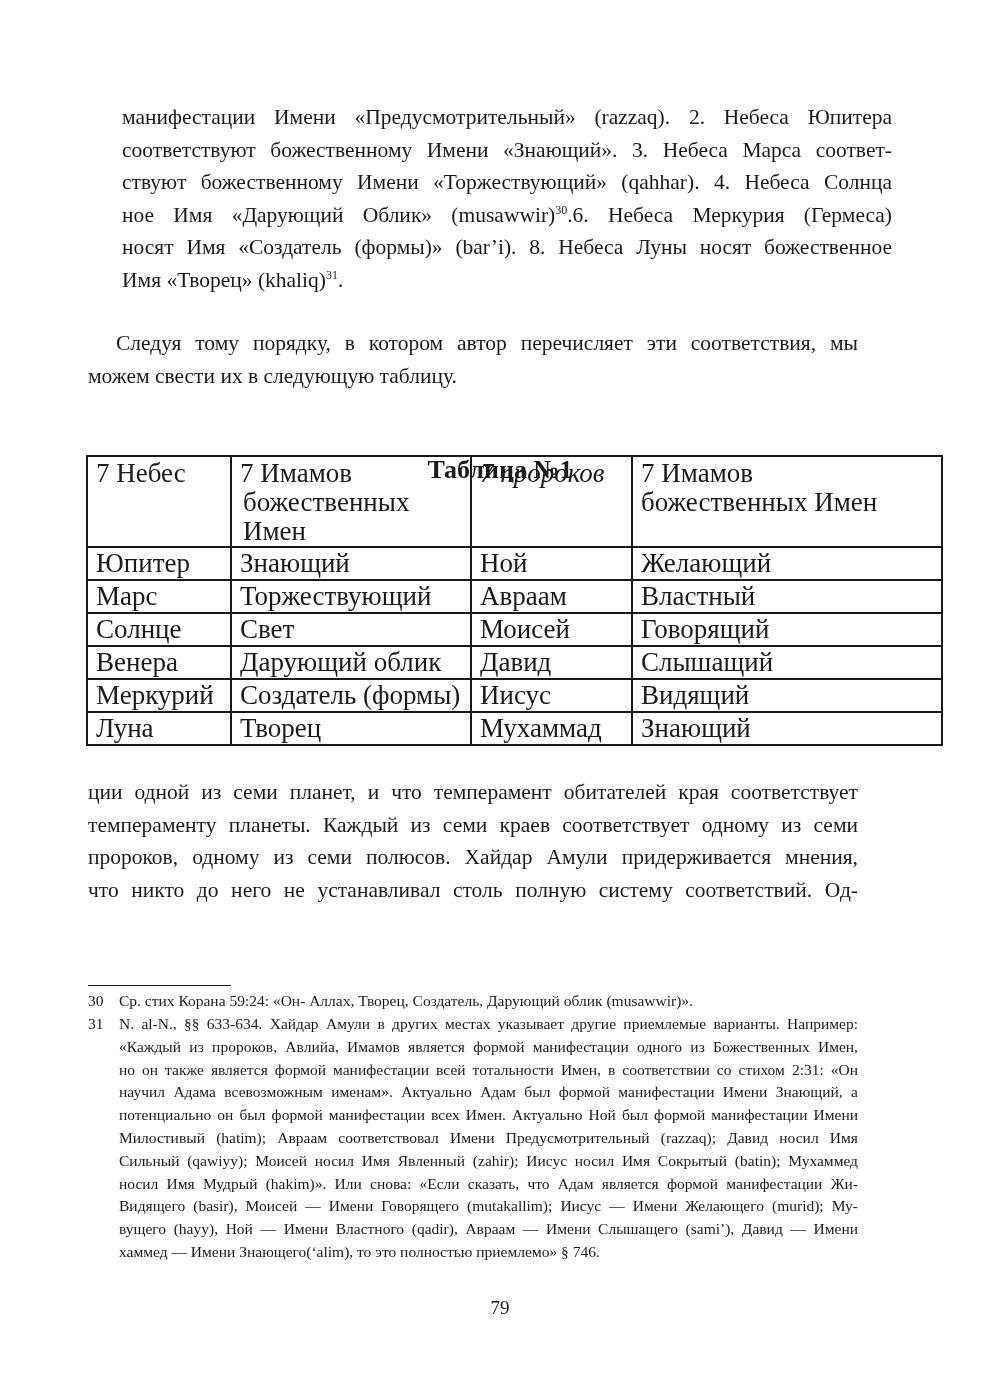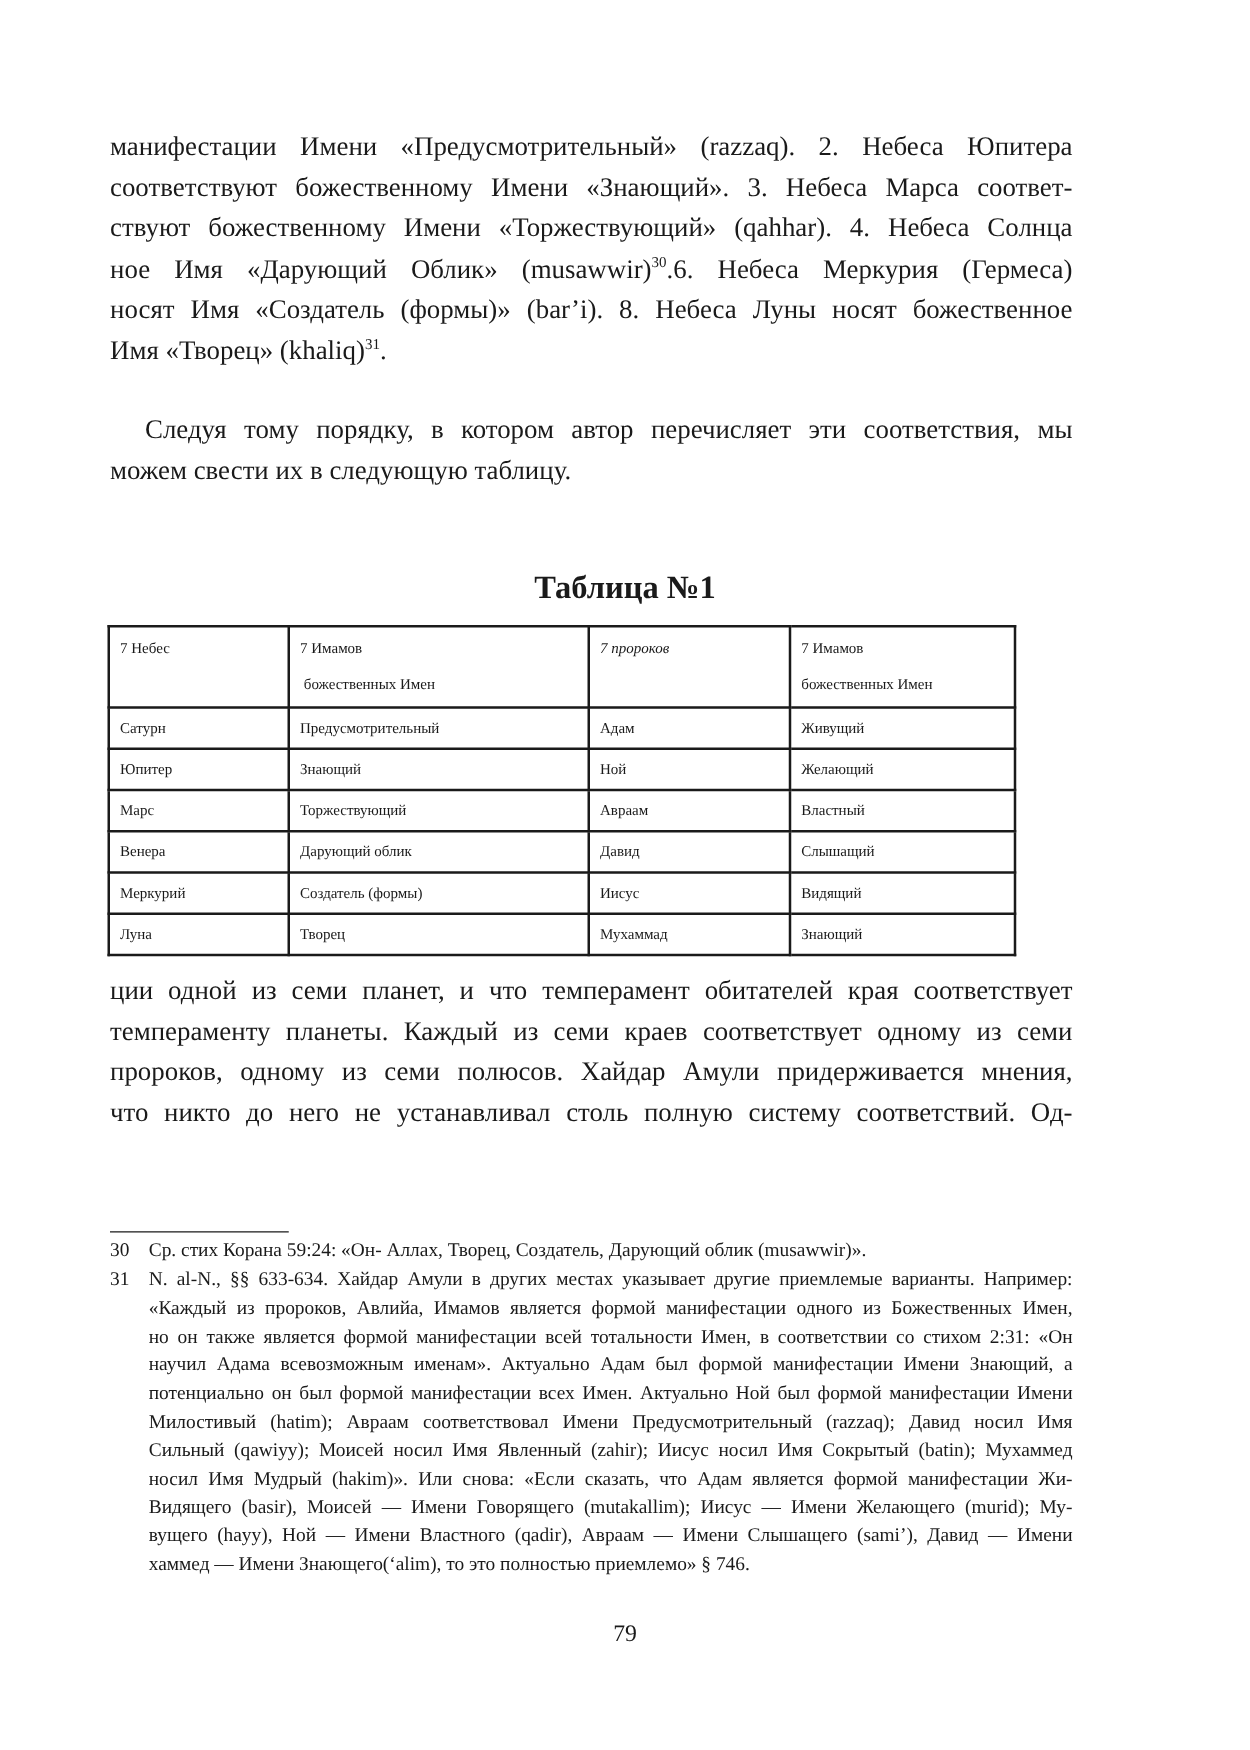--- a/index.html
+++ b/index.html
@@ -6,38 +6,38 @@
   body { width:1000px; height:1400px; background:#ffffff; position:relative; overflow:hidden;
          font-family:"Liberation Serif", "DejaVu Serif", serif; color:#1a1a1a; }
   .page { position:absolute; left:0; top:0; width:1000px; height:1400px; }
   .para { position:absolute; left:88px; width:770px; font-size:21.5px; line-height:32.6px; text-align:justify; margin:0; }
   .para .ln { display:block; text-align:justify; text-align-last:justify; white-space:nowrap; }
   .para .ln.last { text-align-last:left; }
   .indent { padding-left:28px; }
   sup { font-size:12px; line-height:0; vertical-align:super; }
   .tbl-title { position:absolute; left:0; width:1000px; top:423px; text-align:center; font-weight:bold;
                font-size:26px; font-family:"Liberation Serif", serif;margin-top:32px; }
-  table.t { position:absolute; left:86px; top:455px; width:727px; border-collapse:collapse; font-size:12px;margin-top:45px; }
+  table.t { position:absolute; left:86px; top:455px; width:857px; border-collapse:collapse; font-size:27px; }
   table.t td { border:2px solid #1a1a1a; padding:0 0 0 8px; vertical-align:top; height:31px; line-height:31px; }
   table.t tr.head td { height:61px; line-height:29px; padding-top:2px; }
   .c1 { width:134px; } .c2 { width:230px; } .c3 { width:151px;font-style:italic; } .c4 { width:auto; }
   .rule { position:absolute; left:88px; top:985px; width:143px; border-top:1.5px solid #1a1a1a; }
   .fn { position:absolute; left:88px; width:770px; font-size:15.5px; line-height:22.8px; }
   .fn .num { position:absolute; left:0; top:0; }
   .fn .body { margin-left:31px; }
   .fn .ln { display:block; text-align:justify; text-align-last:justify; white-space:nowrap; }
   .fn .ln.last { text-align-last:left; }
   .pagenum { position:absolute; left:0; width:1000px; top:1297px; text-align:center; font-size:19px; }
 </style>
 </head>
 <body>
 
 <div class="page">
 
-  <div class="para" style="top:101px;">
+  <div class="para" style="top:101px;margin-left:34px;">
     <span class="ln">манифестации Имени «Предусмотрительный» (razzaq). 2. Небеса Юпитера</span>
     <span class="ln">соответствуют божественному Имени «Знающий». 3. Небеса Марса соответ-</span>
     <span class="ln">ствуют божественному Имени «Торжествующий» (qahhar). 4. Небеса Солнца</span>
     <span class="ln"><span>ное Имя «Дарующий Облик» (musawwir)</span><sup>30</sup><span>.6. Небеса Меркурия (Гермеса)</span></span>
     <span class="ln">носят Имя «Создатель (формы)» (bar’i). 8. Небеса Луны носят божественное</span>
     <span class="ln last"><span>Имя «Творец» (khaliq)</span><sup>31</sup><span>.</span></span>
   </div>
 
   <div class="para" style="top:327px;">
     <span class="ln indent">Следуя тому порядку, в котором автор перечисляет эти соответствия, мы</span>
@@ -58,36 +58,36 @@
           </td>
       <td class="c3">
             <div>7 пророков</div>
           </td>
       <td class="c4">
             <div>7 Имамов</div>
             <div>божественных Имен</div>
           </td>
     </tr>
     <tr>
-      <td>Сатурн</td>
-      <td>Предусмотрительный</td>
-      <td>Адам</td>
-      <td>Живущий</td>
-    </tr>
-    <tr>
       <td>Юпитер</td>
       <td>Знающий</td>
       <td>Ной</td>
       <td>Желающий</td>
     </tr>
     <tr>
       <td>Марс</td>
       <td>Торжествующий</td>
       <td>Авраам</td>
       <td>Властный</td>
+    </tr>
+    <tr>
+      <td>Солнце</td>
+      <td>Свет</td>
+      <td>Моисей</td>
+      <td>Говорящий</td>
     </tr>
     <tr>
       <td>Венера</td>
       <td>Дарующий облик</td>
       <td>Давид</td>
       <td>Слышащий</td>
     </tr>
     <tr>
       <td>Меркурий</td>
       <td>Создатель (формы)</td>

